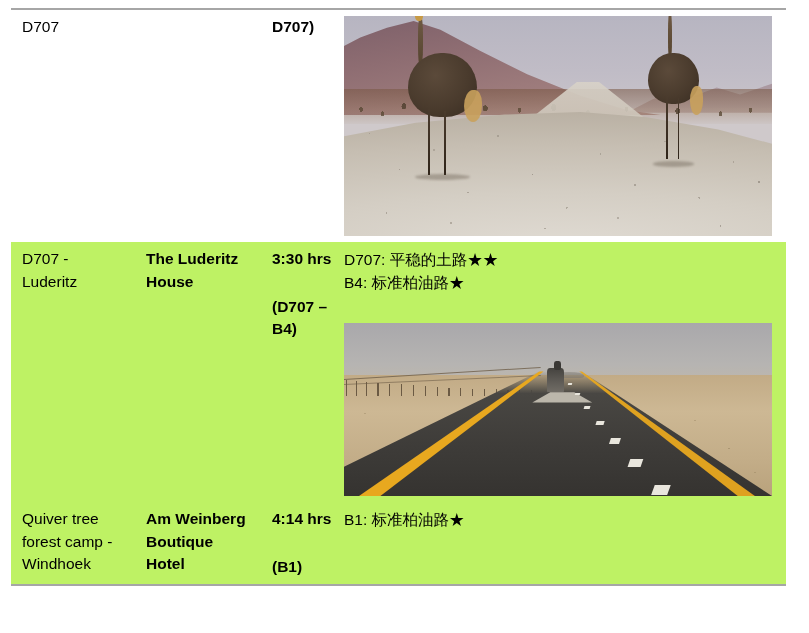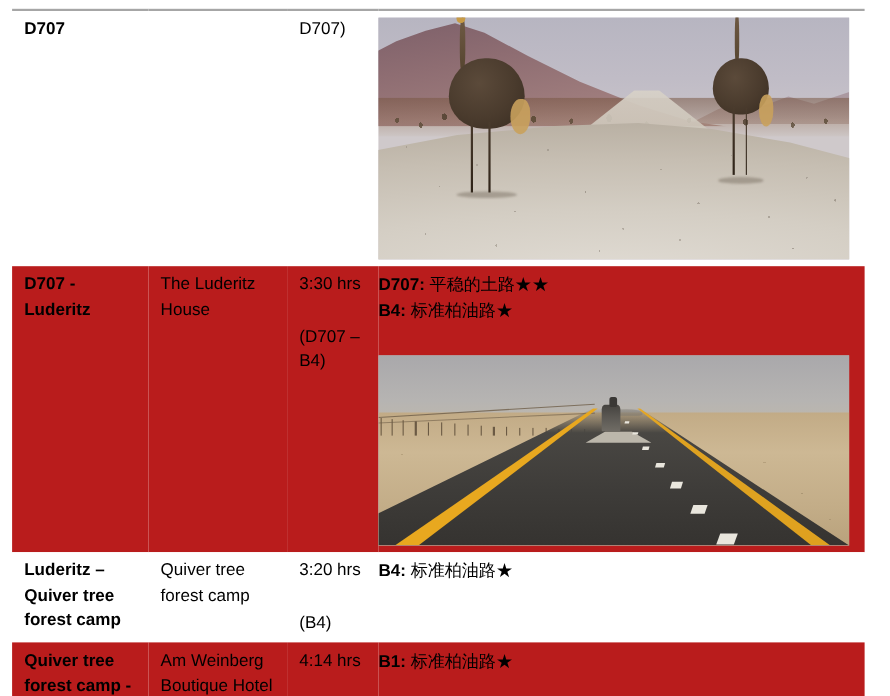--- a/index.html
+++ b/index.html
@@ -31,21 +31,21 @@
     border-collapse: collapse;
     table-layout: fixed;
   }
   .itinerary-table .rule-top {
     border-top: 2px solid #a6a6a6;
   }
   .itinerary-table .rule-bottom {
     border-bottom: 2px solid #a6a6a6;
   }
   .row-white > td { background: #ffffff; }
-  .row-gray  > td { background: #b91c1c; }
+  .row-gray  > td { background: #bef264; }
 
   .itinerary-table td {
     vertical-align: top;
     padding: 0;
     font-size: 15.5px;
     line-height: 22.5px;
   }
 
   .c-route    { width: 124px; }
   .c-accom    { width: 126px; }
@@ -53,35 +53,35 @@
   .c-media    { width: 442px; }
 
   .cell-pad {
     padding: 6px 8px 6px 11px;
   }
   .cell-pad-media {
     padding: 6px 0 6px 0;
   }
 
   .route-label {
+    font-weight: normal;
+  }
+  .accom-text, .time-text {
     font-weight: bold;
-  }
-  .accom-text, .time-text {
-    font-weight: normal;
   }
   .time-block2 {
     margin-top: 25px;
   }
 
   .cond-line {
     font-size: 15.5px;
     line-height: 23px;
     white-space: nowrap;
   }
-  .cond-code { font-weight: bold; }
+  .cond-code { font-weight: normal; }
   .stars { letter-spacing: 0px; }
 
   
   .photo {
     position: relative;
     overflow: hidden;
     width: 428px;
   }
   .photo-ostrich {
     height: 220px;
@@ -474,42 +474,20 @@
               <div class="dash" style="left:66.6%; bottom:17%; width:3.0%; height:4.4%; transform:skewX(-19deg);"></div>
               <div class="dash" style="left:72.2%; bottom:1%;  width:3.8%; height:5.6%; transform:skewX(-20deg);"></div>
 
               <div class="veh"></div>
               <div class="veh-top"></div>
             </div>
           </div>
         </td>
       </tr>
 
-      <tr class="row-white">
-        <td>
-          <div class="cell-pad route-label">Luderitz – Quiver tree forest camp</div>
-        </td>
-        <td>
-          <div class="cell-pad accom-text">Quiver tree forest camp</div>
-        </td>
-        <td>
-          <div class="cell-pad">
-            <div class="time-text">3:20 hrs</div>
-            <div class="time-text time-block2">(B4)</div>
-          </div>
-        </td>
-        <td>
-          <div class="cell-pad-media">
-            <div class="cond-line">
-              <span class="cond-code">B4:</span>
-              <span>标准柏油路</span><span class="stars">★</span>
-            </div>
-          </div>
-        </td>
-      </tr>
 
       <tr class="row-gray rule-bottom">
         <td>
           <div class="cell-pad route-label">Quiver tree forest camp - Windhoek</div>
         </td>
         <td>
           <div class="cell-pad accom-text">Am Weinberg Boutique Hotel</div>
         </td>
         <td>
           <div class="cell-pad">

